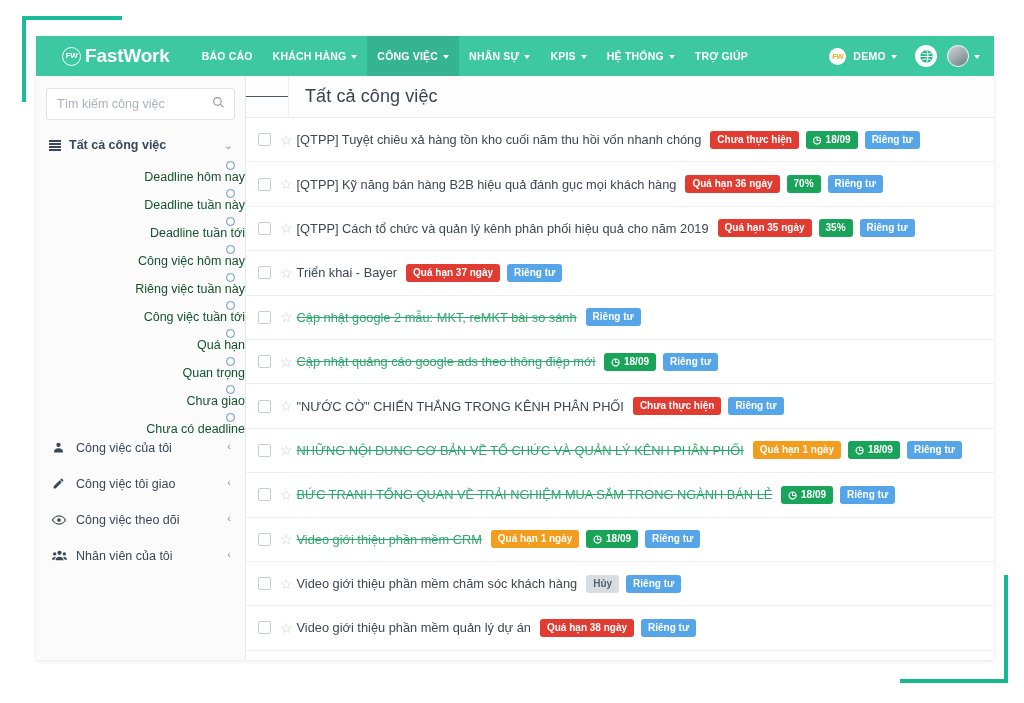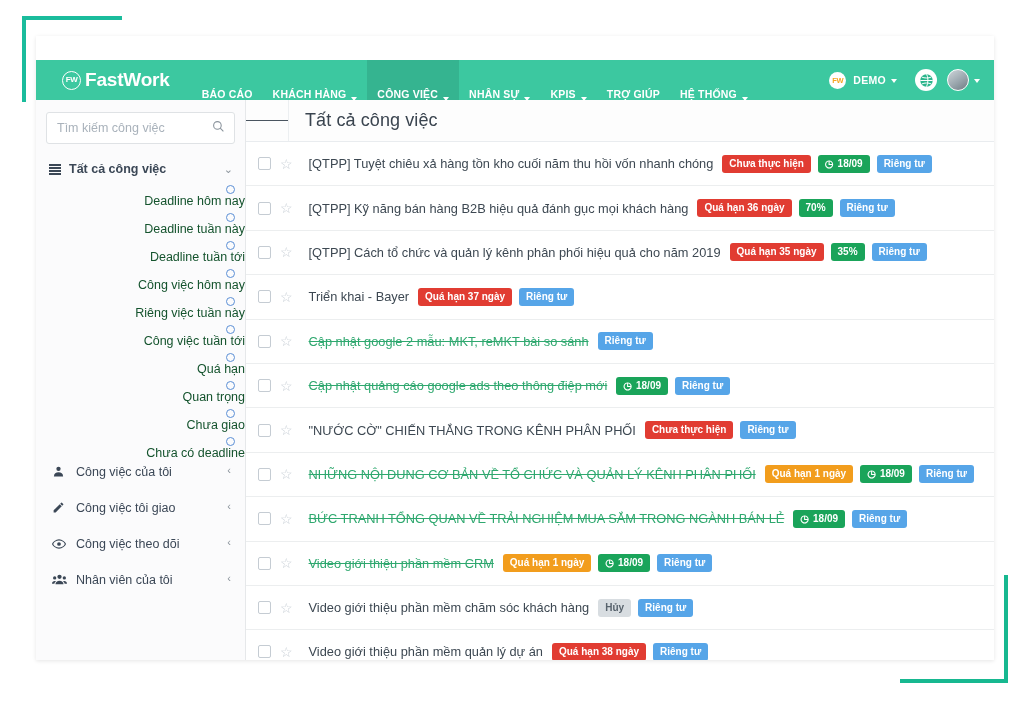--- a/index.html
+++ b/index.html
@@ -53,21 +53,20 @@
   }
 
   
   .navbar {
     height: 40px;
     background: #3cc8a0;
     display: flex;
     align-items: center;
     flex: 0 0 auto;
     position: relative;
-    margin-top: 24px;
   }
   .brand {
     display: flex;
     align-items: center;
     padding: 0 22px 0 26px;
     height: 100%;
     text-decoration: none;
   }
   .brand-mark {
     width: 19px;
@@ -99,21 +98,21 @@
     height: 100%;
   }
   .nav-item {
     color: #ffffff;
     font-size: 10.5px;
     font-weight: bold;
     letter-spacing: 0.2px;
     padding: 0 10px;
     height: 100%;
     display: flex;
-    align-items: flex-end;
+    align-items: center;
     cursor: pointer;
     white-space: nowrap;
   }
   .nav-item.active {
     background: #35b490;
   }
   .caret-down {
     display: inline-block;
     width: 0;
     height: 0;
@@ -378,21 +377,21 @@
   }
   .star {
     margin-left: 9px;
     color: #c8cfd6;
     font-size: 14px;
     line-height: 1;
     cursor: pointer;
     flex: 0 0 auto;
   }
   .task-title {
-    margin-left: 16px;
+    margin-left: 4px;
     font-size: 12.8px;
     color: #3d4852;
     white-space: nowrap;
   }
   .task-title.done {
     color: #2fa86f;
     text-decoration: line-through;
   }
   .badges {
     display: flex;
@@ -452,25 +451,25 @@
         </div>
         <div class="nav-item">
           <span>NHÂN SỰ</span>
           <span class="caret-down"></span>
         </div>
         <div class="nav-item">
           <span>KPIS</span>
           <span class="caret-down"></span>
         </div>
         <div class="nav-item">
-          <span>TRỢ GIÚP</span>
-        </div>
-        <div class="nav-item">
           <span>HỆ THỐNG</span>
           <span class="caret-down"></span>
+        </div>
+        <div class="nav-item">
+          <span>TRỢ GIÚP</span>
         </div>
       </div>
     <div class="nav-right">
       <div class="demo-chip">
         <span class="demo-badge">
           <span>FW</span>
         </span>
         <span>DEMO</span>
         <span class="caret-down"></span>
       </div>

